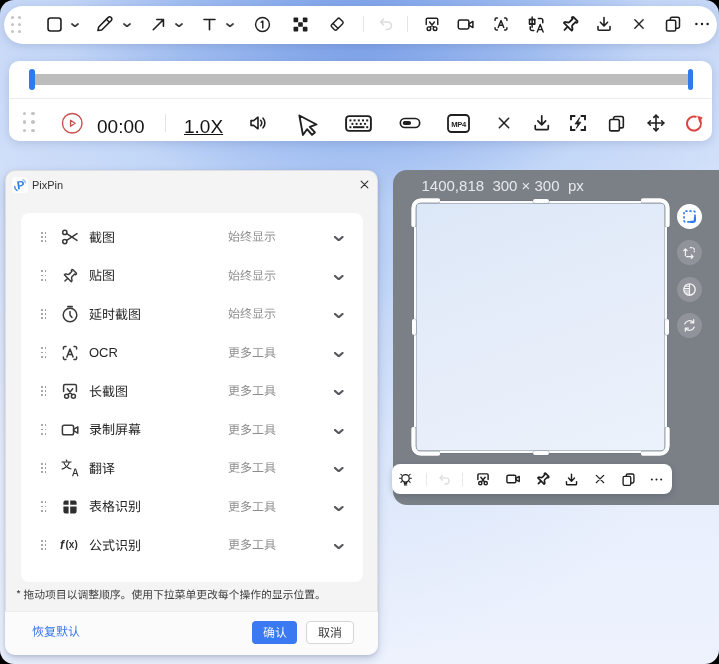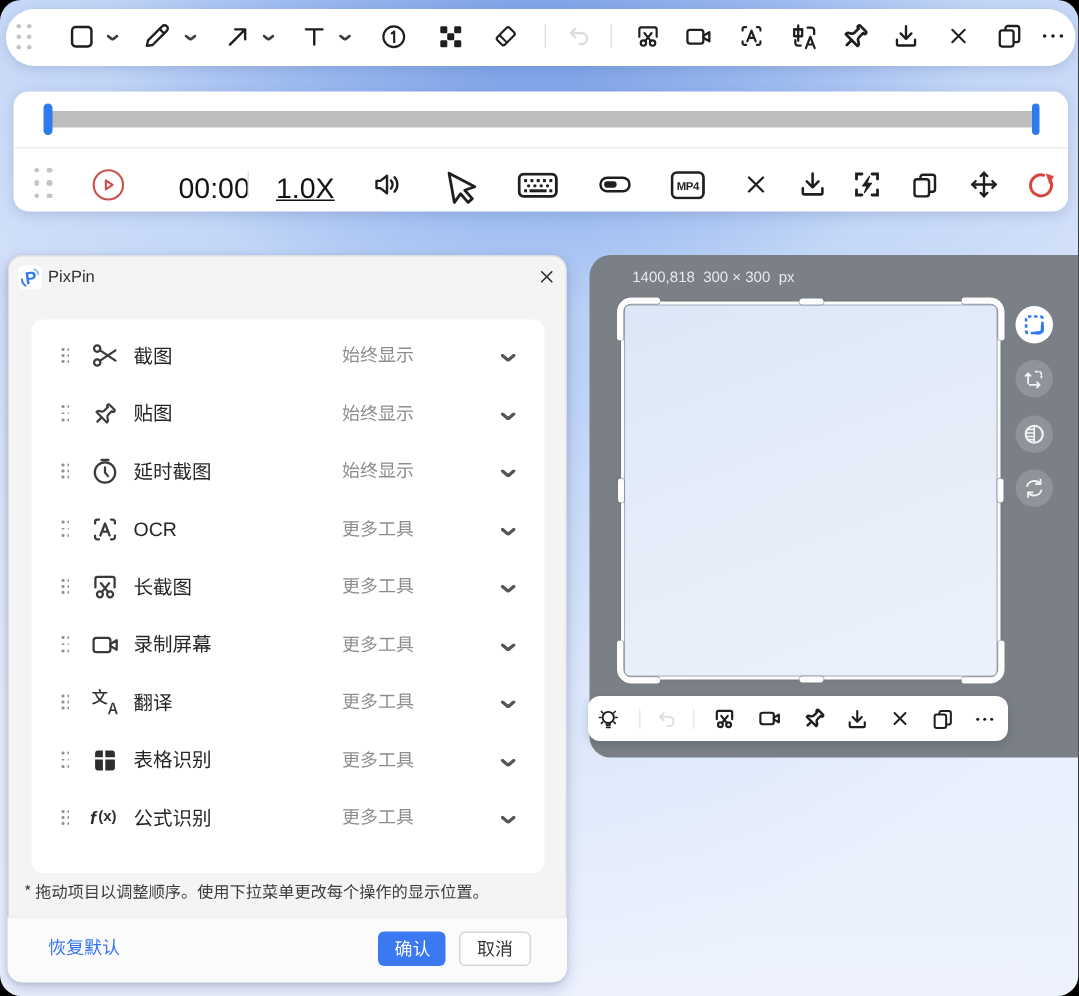--- a/index.html
+++ b/index.html
@@ -105,21 +105,21 @@
     <div style="position:absolute;left:22.9px;top:111.7px;width:3.6px;height:3.6px;border-radius:50%;background:#c4c4c4"></div>
     <div style="position:absolute;left:22.9px;top:120.2px;width:3.6px;height:3.6px;border-radius:50%;background:#c4c4c4"></div>
     <div style="position:absolute;left:22.9px;top:128.7px;width:3.6px;height:3.6px;border-radius:50%;background:#c4c4c4"></div>
     <div style="position:absolute;left:31.4px;top:111.7px;width:3.6px;height:3.6px;border-radius:50%;background:#c4c4c4"></div>
     <div style="position:absolute;left:31.4px;top:120.2px;width:3.6px;height:3.6px;border-radius:50%;background:#c4c4c4"></div>
     <div style="position:absolute;left:31.4px;top:128.7px;width:3.6px;height:3.6px;border-radius:50%;background:#c4c4c4"></div>
     <svg style="position:absolute;left:60.8px;top:111.8px;" width="22.5" height="22.5" viewBox="0 0 20 20" fill="none">
       <circle cx="10" cy="10" r="8.7" stroke="#c9514d" stroke-width="1.25" stroke-linecap="round" stroke-linejoin="round"></circle>
       <path d="M8.5 7.3l4 2.7-4 2.7z" fill="none" stroke="#c9514d" stroke-width="1.25" stroke-linecap="round" stroke-linejoin="round"></path>
     </svg>
-    <div style="position:absolute;left:119px;top:113.5px;height:25px;line-height:25px;font-size:19px;font-weight:400;color:#141414;white-space:nowrap;">00:00</div>
+    <div style="position:absolute;left:97px;top:113.5px;height:25px;line-height:25px;font-size:19px;font-weight:400;color:#141414;white-space:nowrap;">00:00</div>
     <div style="position:absolute;left:165px;top:114.0px;width:1px;height:18px;background:#e4e4e4"></div>
     <div style="position:absolute;left:184px;top:113.5px;height:25px;line-height:25px;font-size:19px;font-weight:400;color:#141414;white-space:nowrap;text-decoration:underline;">1.0X</div>
     <svg style="position:absolute;left:248.0px;top:113.0px;" width="20" height="20" viewBox="0 0 20 20" fill="none">
       <path d="M3 7.6h2.6L10 4.2v11.6L5.6 12.4H3z" stroke="#1f1f1f" stroke-width="1.6" stroke-linecap="round" stroke-linejoin="round"></path>
       <path d="M12.6 7.3a3.8 3.8 0 0 1 0 5.4M15 5.2a7 7 0 0 1 0 9.6" stroke="#1f1f1f" stroke-width="1.6" stroke-linecap="round" stroke-linejoin="round"></path>
     </svg>
     <svg style="position:absolute;left:295.0px;top:110.5px;" width="26" height="26" viewBox="0 0 20 20" fill="none">
       <path d="M4.6 2.4l11.8 9.1-5.4.9 3.1 4.9-2.5 1.5-3-5-3.9 3.8z" stroke="#1f1f1f" stroke-width="1.45" stroke-linecap="round" stroke-linejoin="round" transform="rotate(-10 10 10)"></path>
     </svg>
     <svg style="position:absolute;left:345px;top:114.5px" width="27" height="17" viewBox="0 0 27 17" fill="none">
@@ -161,21 +161,21 @@
     </svg>
     <svg style="position:absolute;left:646.0px;top:113.0px;" width="20" height="20" viewBox="0 0 20 20" fill="none">
       <path d="M10 2.2v15.6M2.2 10h15.6" stroke="#1f1f1f" stroke-width="1.6" stroke-linecap="round" stroke-linejoin="round"></path>
       <path d="M7.8 4.4L10 2.2l2.2 2.2M7.8 15.6l2.2 2.2 2.2-2.2M4.4 7.8L2.2 10l2.2 2.2M15.6 7.8L17.8 10l-2.2 2.2" stroke="#1f1f1f" stroke-width="1.6" stroke-linecap="round" stroke-linejoin="round"></path>
     </svg>
     <svg style="position:absolute;left:684.0px;top:113.0px;" width="20" height="20" viewBox="0 0 20 20" fill="none">
       <path d="M11.8 3.8A7 7 0 1 0 16.3 7.5" stroke="#d8453e" stroke-width="2.0" stroke-linecap="round" stroke-linejoin="round"></path>
       <path d="M13.5 2.9L18.3 4.6 15.7 9.4 Z" fill="#d8453e" stroke="#d8453e" stroke-width=".4" stroke-linejoin="round"></path>
     </svg>
     <div class="abs" style="left:393px;top:170px;width:326px;height:335px;background:#7b8087;border-radius:14px 0 0 14px"></div>
-    <div style="position:absolute;left:421.5px;top:176.6px;height:17.8px;line-height:17.8px;font-size:10px;font-weight:400;color:#e6e9ec;white-space:nowrap;">1400,818&nbsp; 300 × 300&nbsp; px</div>
+    <div style="position:absolute;left:421.5px;top:176.6px;height:17.8px;line-height:17.8px;font-size:15px;font-weight:400;color:#e6e9ec;white-space:nowrap;">1400,818&nbsp; 300 × 300&nbsp; px</div>
     <div class="abs" style="left:414px;top:201px;width:253px;height:252px;background:linear-gradient(160deg,#dce7f7 0%,#e4ecf9 40%,#ecf2fb 100%);border:2px solid #fcfcfc;box-shadow:0 0 0 0.7px rgba(105,113,123,.6), inset 0 0 0 0.7px rgba(105,113,123,.5)"></div>
     <svg style="position:absolute;left:411.2px;top:198.2px" width="29" height="29" viewBox="0 0 29 29" fill="none">
       <g transform="scale(1,1) translate(0,0)">
         <path d="M27 2.4 H9.9 A7.5 7.5 0 0 0 2.4 9.9 V27" stroke="rgba(105,113,123,.65)" stroke-width="5.6" stroke-linecap="round" fill="none"></path>
         <path d="M27 2.4 H9.9 A7.5 7.5 0 0 0 2.4 9.9 V27" stroke="#fdfdfd" stroke-width="4.2" stroke-linecap="round" fill="none"></path>
       </g>
     </svg>
     <svg style="position:absolute;left:640.8px;top:198.2px" width="29" height="29" viewBox="0 0 29 29" fill="none">
       <g transform="scale(-1,1) translate(-29,0)">
         <path d="M27 2.4 H9.9 A7.5 7.5 0 0 0 2.4 9.9 V27" stroke="rgba(105,113,123,.65)" stroke-width="5.6" stroke-linecap="round" fill="none"></path>

